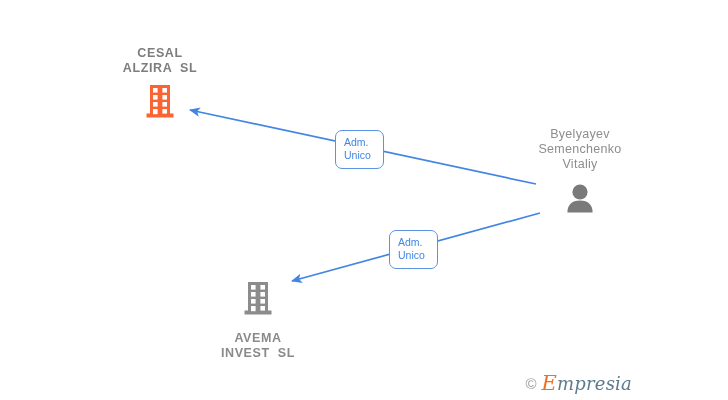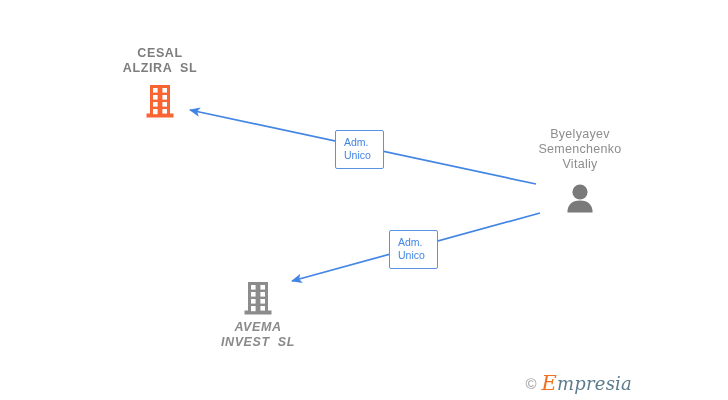--- a/index.html
+++ b/index.html
@@ -62,36 +62,36 @@
     top: 46px;
     width: 160px;
   }
   #node-cesal .node-icon { margin-top: 8px; }
 
   #node-avema {
     left: 178px;
     top: 281px;
     width: 160px;
   }
-  #node-avema .node-label { margin-top: 5px; font-style: italic; }
+  #node-avema .node-label { margin-top: 16px; }
 
   #node-person {
     left: 500px;
     top: 127px;
     width: 160px;
   }
   #node-person .node-icon { margin-top: 11px; }
 
   
   .edge-label {
     position: absolute;
     box-sizing: border-box;
     background: #ffffff;
     border: 1.4px solid #5b93e0;
-    border-radius: 2px;
+    border-radius: 7px;
     padding: 5px 7px 6px 8px;
     font-size: 10.5px;
     line-height: 13px;
     color: #4285e4;
     white-space: pre;
     text-align: left;
   }
   #edge-label-1 {
     left: 335px;
     top: 130px;

